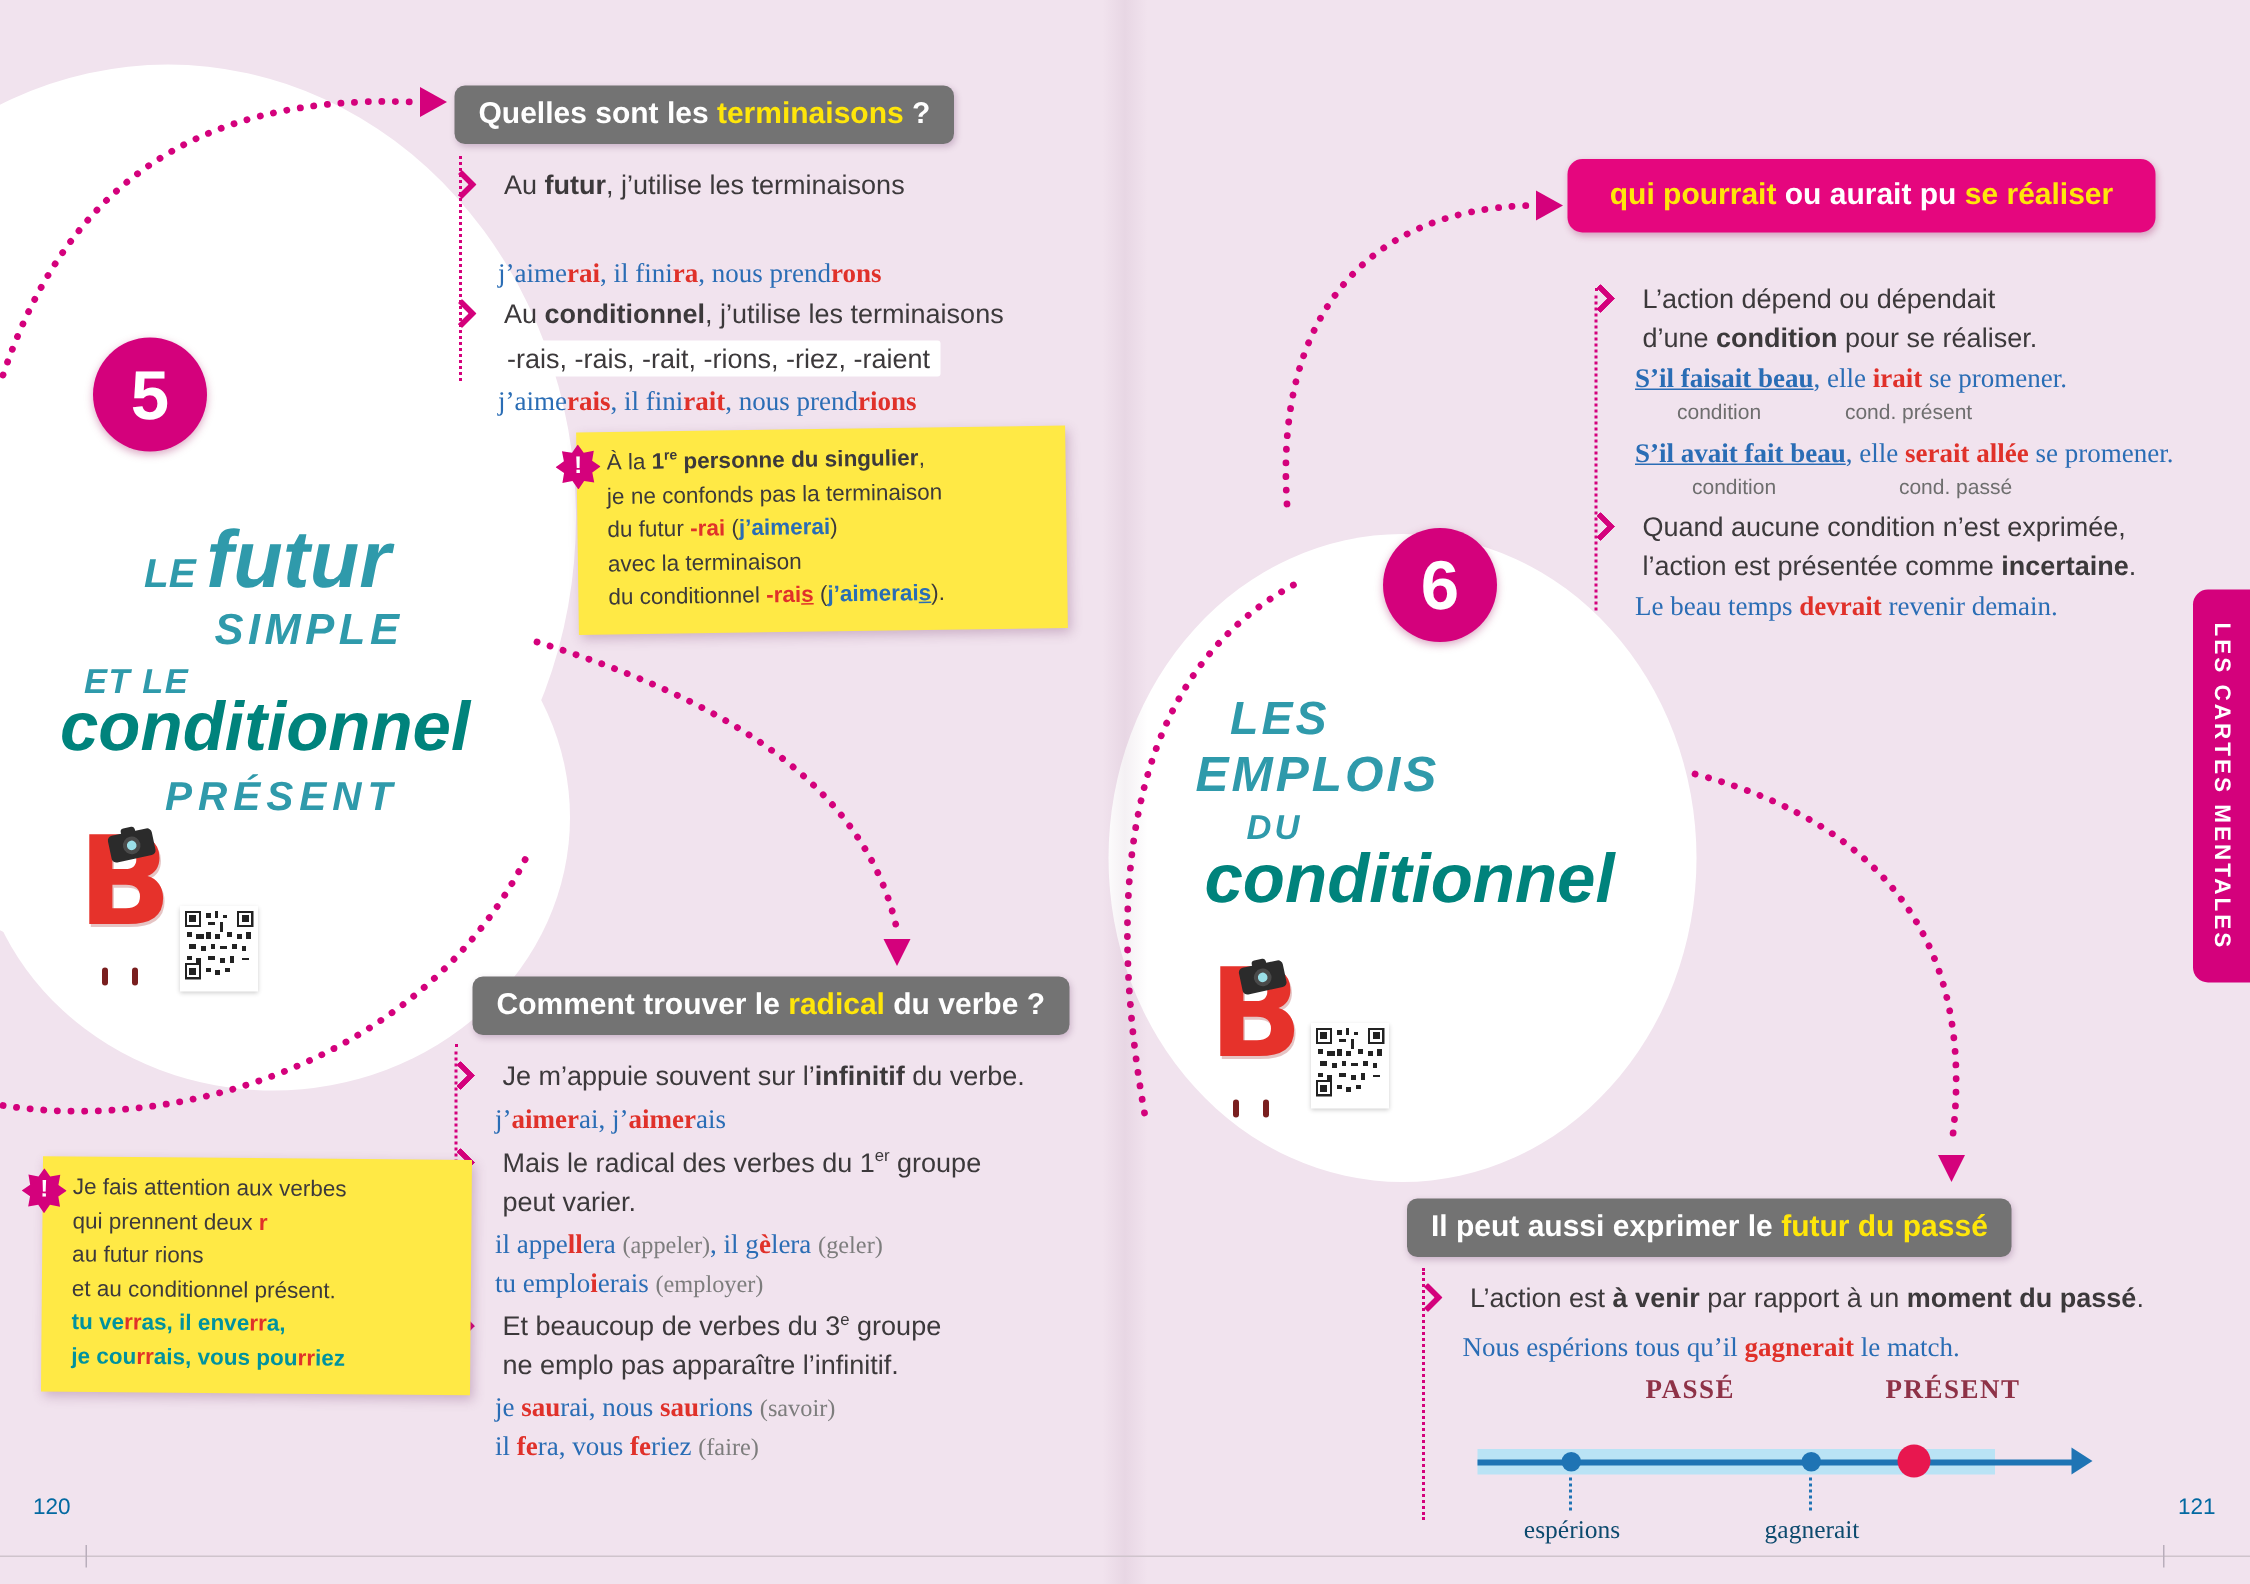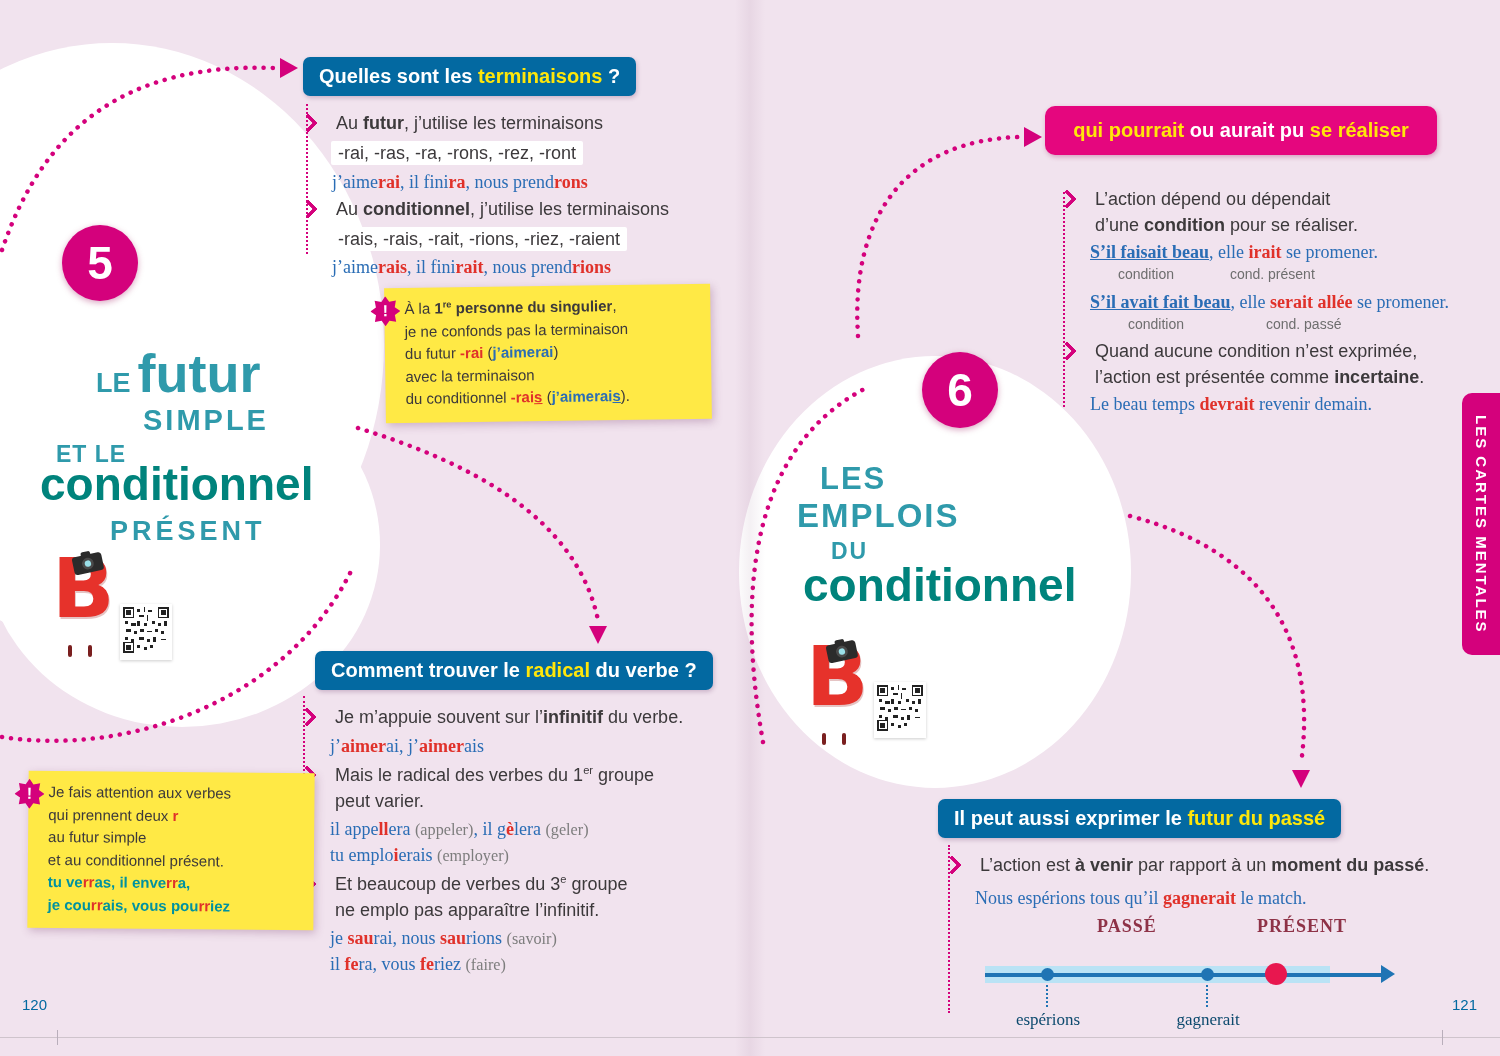--- a/index.html
+++ b/index.html
@@ -7,21 +7,21 @@
           font-family:"Liberation Sans",sans-serif;color:#3c393b;}
   .abs{position:absolute;}
   .bg-art{position:absolute;left:0;top:0;z-index:0;}
   .z{z-index:2;}
   .spine{position:absolute;left:735px;top:0;width:30px;height:1056px;z-index:1;
          background:linear-gradient(90deg,rgba(0,0,0,0),rgba(120,70,110,.08),rgba(0,0,0,0));}
 
   .badge{background:#d4017c;color:#fff;border-radius:50%;width:76px;height:76px;display:flex;
          align-items:center;justify-content:center;font-size:46px;font-weight:700;z-index:3;
          box-shadow:0 2px 6px rgba(150,0,80,.35);}
-  .hbox{background:#0369a1;color:#fff;border-radius:7px;padding:8px 16px;font-size:20px;font-weight:600;
+  .hbox{background:#737373;color:#fff;border-radius:7px;padding:8px 16px;font-size:20px;font-weight:600;
         white-space:nowrap;z-index:3;box-shadow:1px 2px 4px rgba(90,40,90,.25);}
   .mbox{background:#e5067e;color:#fff;border-radius:10px;padding:10px 20px;font-size:20px;font-weight:600;
         text-align:center;line-height:1.45;z-index:3;box-shadow:1px 2px 5px rgba(150,0,80,.3);}
 
   .row{display:flex;gap:21px;align-items:flex-start;z-index:2;}
   .chev{flex:0 0 auto;width:10px;height:10px;border-top:4px solid #d4017c;border-right:4px solid #d4017c;
         transform:rotate(45deg);margin-top:6px;border-radius:1px;}
   .txt{font-size:18px;line-height:1.45;color:#3c393b;white-space:pre-line;}
   .ex{font-family:"Liberation Serif",serif;font-size:18px;line-height:1.4;color:#2a6db5;white-space:pre-line;z-index:2;}
   .lblrow{font-size:14px;color:#6e6e6e;z-index:2;}
@@ -37,21 +37,21 @@
   .sg-hl{background:#fff;padding:2px 7px;border-radius:2px;}
   .sg-red{color:#e0312a;font-weight:700;}
   .sg-gray{color:#7d7d7d;font-size:.9em;}
   .sg-sup{vertical-align:super;font-size:.62em;}
   .sg-u{text-decoration:underline;}
   .sg-bu{font-weight:700;text-decoration:underline;}
   .sg-teal{color:#00929f;font-weight:700;margin-top:27px;}
   .sg-blue{color:#2a6db5;font-weight:700;}
   .sg-yellow{color:#ffe60a;font-weight:700;}
 
-  .title-line{position:absolute;font-weight:700;color:#2f9aab;line-height:1;z-index:3;}
+  .title-line{position:absolute;font-weight:700;color:#2f9aab;line-height:1;z-index:3;font-style:italic;}
   .title-dark{color:#00837c;}
 
   .mascot{position:absolute;z-index:3;}
   .mascot .b{font-family:"DejaVu Sans",sans-serif;font-size:82px;font-weight:800;color:#e6322b;
              line-height:.9;text-shadow:1px 2px 0 rgba(150,20,20,.25);}
   .mascot .cam{position:absolute;left:20px;top:-2px;transform:rotate(-12deg);}
   .mascot .leg{position:absolute;width:4px;height:12px;background:#7a1f1f;border-radius:2px;bottom:-10px;}
   .qr{position:absolute;background:#fff;padding:3px;z-index:3;box-shadow:0 1px 3px rgba(0,0,0,.2);}
 
   .sidetab{position:absolute;left:1462px;top:393px;width:38px;height:262px;background:#d4017c;color:#fff;
@@ -167,21 +167,20 @@
     </svg>
   </div>
 
   <div class="abs hbox" style="left:303px;top:57px"><span>Quelles sont les </span><span class="sg-yellow">terminaisons</span><span> ?</span></div>
   <div class="abs stem" style="left:306px;top:104px;height:150px"></div>
 
   <div class="abs row" style="left:301px;top:110px">
     <span class="chev"></span>
     <div class="txt"><span>Au </span><span class="sg-b">futur</span><span>, j’utilise les terminaisons</span></div>
   </div>
-  <div class="abs txt z" style="left:331px;top:140px"><span class="sg-hl">-rai, -ras, -ra, -rons, -rez, -ront</span></div>
   <div class="abs ex" style="left:332px;top:170px"><span>j’aime</span><span class="sg-red">rai</span><span>, il fini</span><span class="sg-red">ra</span><span>, nous prend</span><span class="sg-red">rons</span></div>
   <div class="abs row" style="left:301px;top:196px">
     <span class="chev"></span>
     <div class="txt"><span>Au </span><span class="sg-b">conditionnel</span><span>, j’utilise les terminaisons</span></div>
   </div>
   <div class="abs txt z" style="left:331px;top:226px"><span class="sg-hl">-rais, -rais, -rait, -rions, -riez, -raient</span></div>
   <div class="abs ex" style="left:332px;top:255px"><span>j’aime</span><span class="sg-red">rais</span><span>, il fini</span><span class="sg-red">rait</span><span>, nous prend</span><span class="sg-red">rions</span></div>
 
   <div class="abs note" style="left:385px;top:286px;width:292px;transform:rotate(-0.8deg)">
     <span class="burst">
@@ -216,21 +215,21 @@
   </div>
   <div class="abs ex" style="left:330px;top:926px"><span>je </span><span class="sg-red">sau</span><span>rai, nous </span><span class="sg-red">sau</span><span>rions </span><span class="sg-gray">(savoir)</span></div>
   <div class="abs ex" style="left:330px;top:952px"><span>il </span><span class="sg-red">fe</span><span>ra, vous </span><span class="sg-red">fe</span><span>riez </span><span class="sg-gray">(faire)</span></div>
 
   <div class="abs note" style="left:28px;top:772px;width:252px;transform:rotate(0.5deg)">
     <span class="burst">
         <span>!</span>
       </span>
     <div><span>Je fais attention aux verbes</span></div>
     <div><span>qui prennent deux </span><span class="sg-red">r</span></div>
-    <div><span>au futur simple</span></div>
+    <div><span>au futur rions</span></div>
     <div><span>et au conditionnel présent.</span></div>
     <div><span class="sg-teal">tu ve</span><span class="sg-red">rr</span><span class="sg-teal">as, il enve</span><span class="sg-red">rr</span><span class="sg-teal">a,</span></div>
     <div><span class="sg-teal">je cou</span><span class="sg-red">rr</span><span class="sg-teal">ais, vous pou</span><span class="sg-red">rr</span><span class="sg-teal">iez</span></div>
   </div>
 
   <div class="abs badge" style="left:922px;top:352px">
     <span>6</span>
   </div>
 
   <div class="title-line" style="left:820px;top:463px;font-size:31px;letter-spacing:2px">LES</div>

